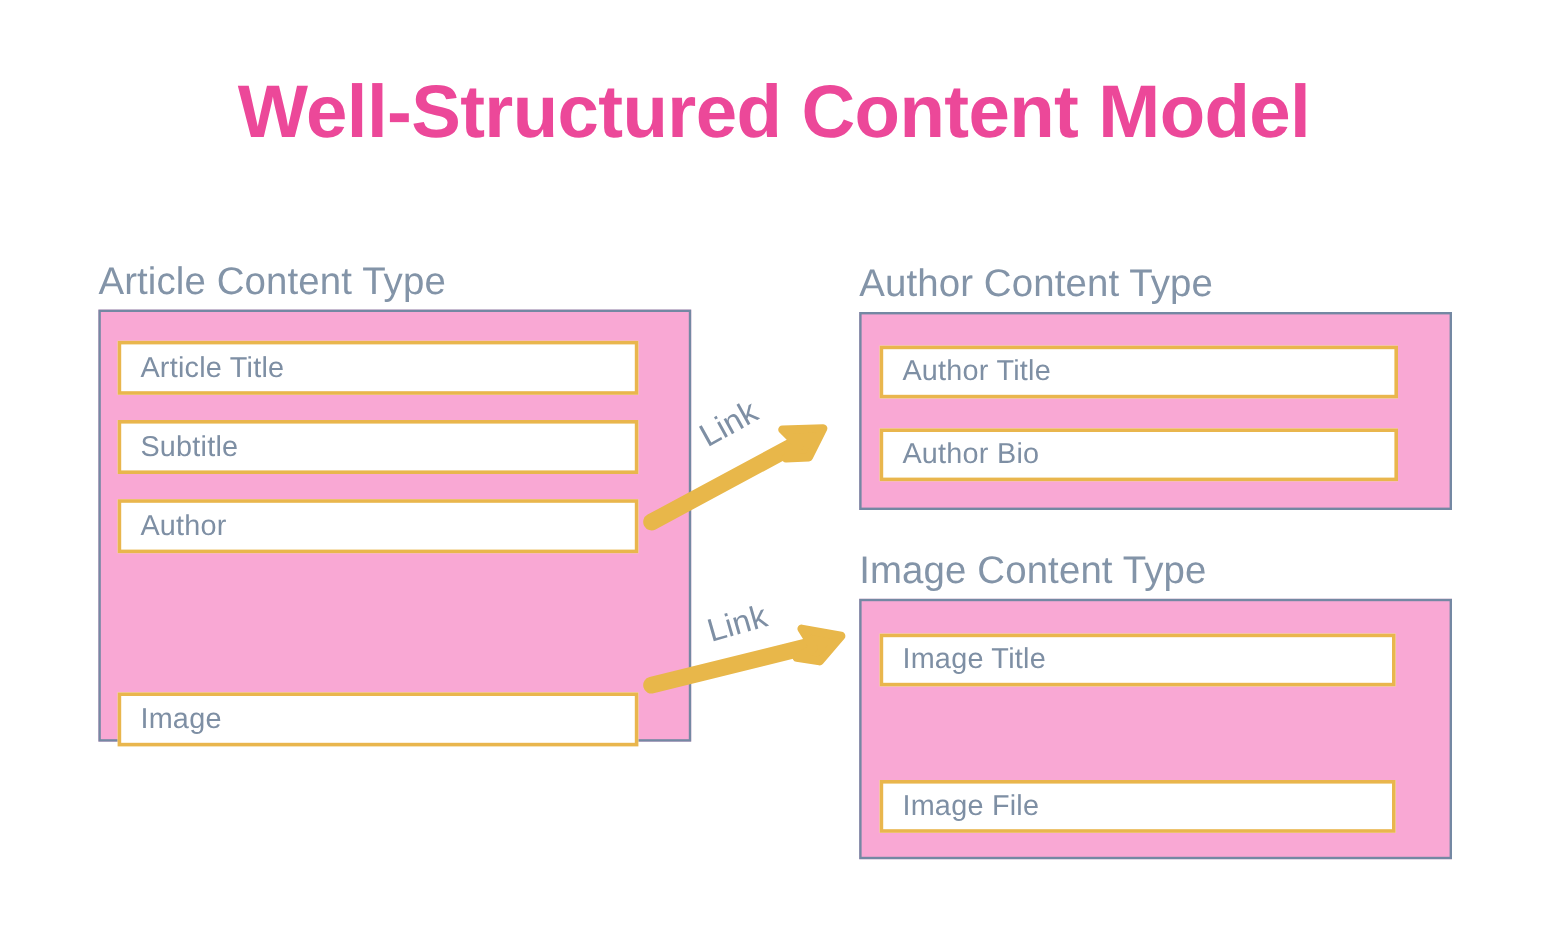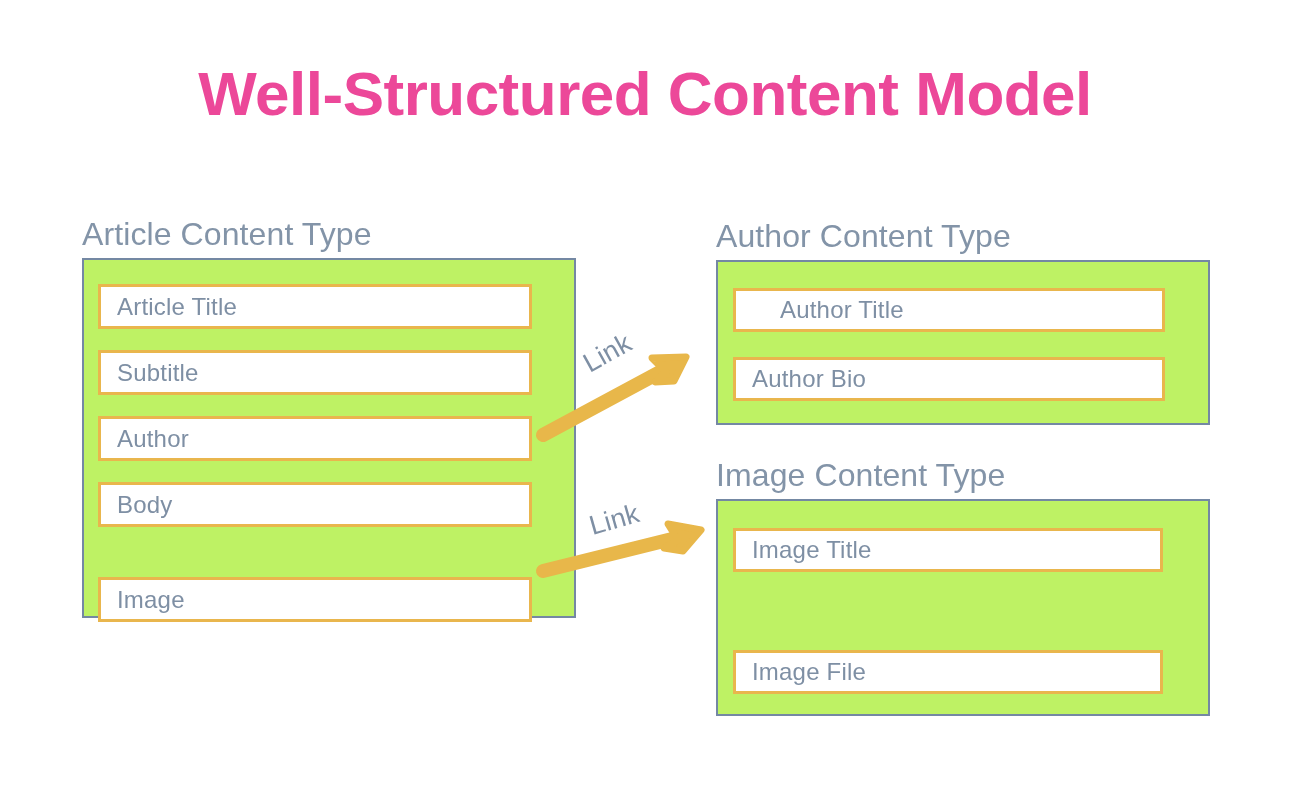--- a/index.html
+++ b/index.html
@@ -44,21 +44,21 @@
     color: #8394A8;
     white-space: nowrap;
     letter-spacing: 0.1px;
   }
 
   
   .type-box {
     position: absolute;
     box-sizing: border-box;
     border: 2px solid #7488A3;
-    background: #bef264;
+    background: #f9a8d4;
   }
 
   .field {
     position: absolute;
     box-sizing: border-box;
     border: 3px solid #E9B64D;
     background: #ffffff;
     display: flex;
     align-items: center;
   }
@@ -126,32 +126,29 @@
   <div class="type-box" id="article-box">
     <div class="field article-field" style="top:24px;">
       <span class="field-label">Article Title</span>
     </div>
     <div class="field article-field" style="top:90px;">
       <span class="field-label">Subtitle</span>
     </div>
     <div class="field article-field" style="top:156px;">
       <span class="field-label">Author</span>
     </div>
-    <div class="field article-field" style="top:222px;">
-      <span class="field-label">Body</span>
-    </div>
     <div class="field article-field" style="top:288px;margin-top:29px;">
       <span class="field-label">Image</span>
     </div>
   </div>
 
   <div class="group-heading" id="author-heading">Author Content Type</div>
 
   <div class="type-box" id="author-box">
-    <div class="field author-field" style="top:26px;padding-left:28px;">
+    <div class="field author-field" style="top:26px;">
       <span class="field-label">Author Title</span>
     </div>
     <div class="field author-field" style="top:95px;">
       <span class="field-label">Author Bio</span>
     </div>
   </div>
 
   <div class="group-heading" id="image-heading">Image Content Type</div>
 
   <div class="type-box" id="image-box">

